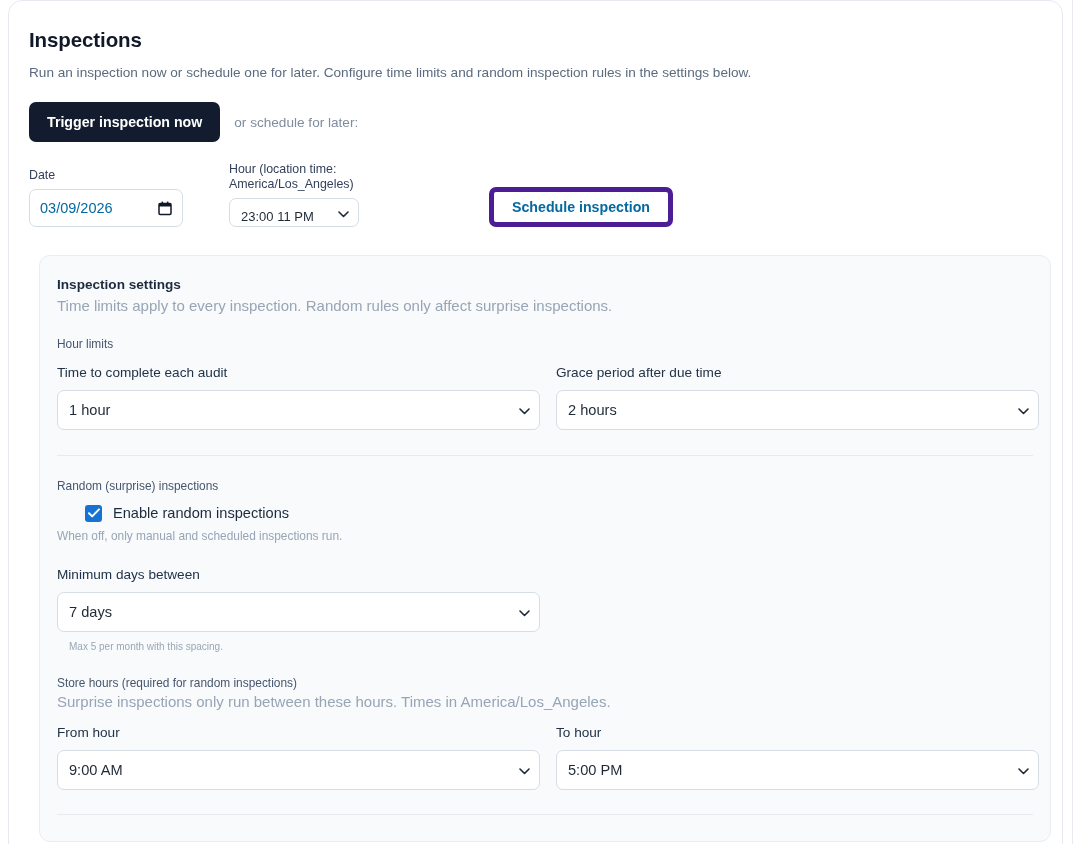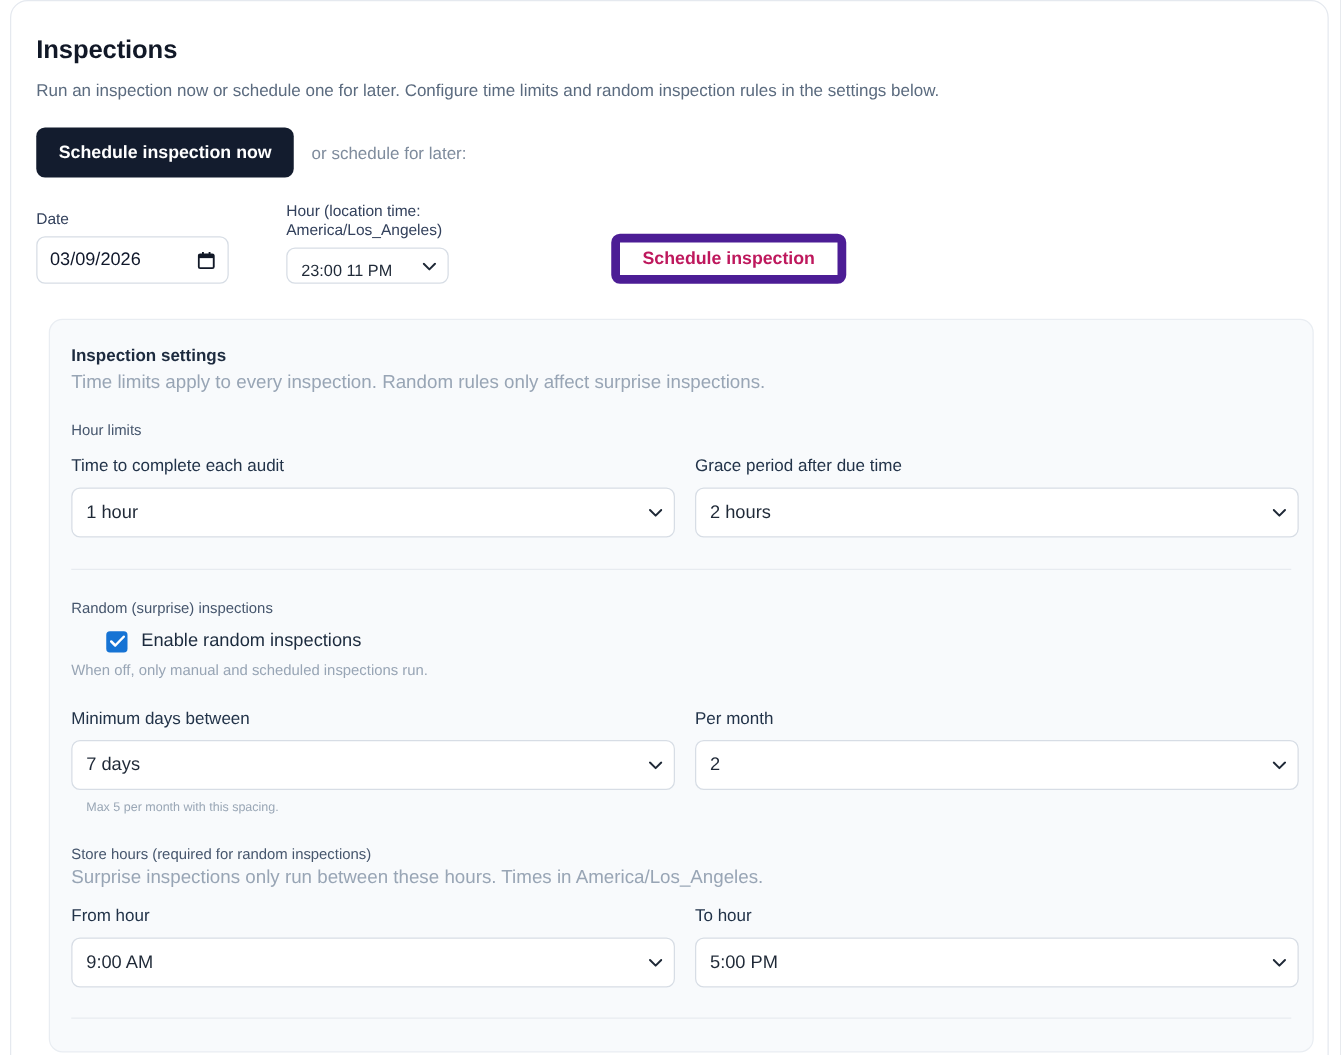--- a/index.html
+++ b/index.html
@@ -92,21 +92,21 @@
     width: 154px;
     height: 38px;
     border: 1px solid #d7dde5;
     border-radius: 7px;
     background: #fff;
     padding: 16px 10px;
     display: flex;
     align-items: center;
     justify-content: space-between;
     font-size: 14.5px;
-    color: #0f172a;
+    color: #0369a1;
     cursor: text;
   }
   .cal-ico { width: 14px; height: 15px; display:block; }
 
   .hour-wrap { width: 130px; margin-left: 32px; }
   select.sel, .sel-fake {
     appearance: none;
     -webkit-appearance: none;
     width: 100%;
     height: 29px;
@@ -124,23 +124,23 @@
   .sel-shell .chev {
     position: absolute;
     right: 10px; top: 50%;
     transform: translateY(-50%);
     pointer-events: none;
   }
   .btn-outline {
     margin-left: 116px;
     height: 40px;
     background: #fff;
-    border: 7px solid #4c1d95;
+    border: 5px solid #4c1d95;
     border-radius: 7px;
-    color: #be185d;
+    color: #0369a1;
     font-size: 14.2px;
     font-weight: bold;
     font-family: "Liberation Sans", sans-serif;
     padding: 0 18px;
     cursor: pointer;
   }
 
   .settings-panel {
     margin-top: 28px;
     margin-left: 10px;
@@ -238,21 +238,21 @@
 <div class="page">
   <div class="page-edge"></div>
 
   <div class="card">
     <div class="card-inner">
 
       <h1 class="title">Inspections</h1>
       <p class="subtitle">Run an inspection now or schedule one for later. Configure time limits and random inspection rules in the settings below.</p>
 
       <div class="trigger-row">
-        <button class="btn-dark">Schedule inspection now</button>
+        <button class="btn-dark">Trigger inspection now</button>
         <span class="muted-inline">or schedule for later:</span>
       </div>
 
       <div class="sched-row">
 
         <div class="date-wrap">
           <label class="field-label">Date</label>
           <div class="date-input">
             <span>03/09/2026</span>
             <span>
@@ -343,33 +343,20 @@
               </select>
               <span class="chev">
                 <svg width="11" height="7" viewBox="0 0 11 7" fill="none" xmlns="http://www.w3.org/2000/svg">
                   <path d="M1 1l4.5 4.5L10 1" stroke="#1f2937" stroke-width="1.6" stroke-linecap="round" stroke-linejoin="round"></path>
                 </svg>
               </span>
             </div>
             <p class="hint-below">Max 5 per month with this spacing.</p>
           </div>
 
-          <div>
-            <label class="fld-title">Per month</label>
-            <div class="sel-shell">
-              <select class="sel">
-                <option>2</option>
-              </select>
-              <span class="chev">
-                <svg width="11" height="7" viewBox="0 0 11 7" fill="none" xmlns="http://www.w3.org/2000/svg">
-                  <path d="M1 1l4.5 4.5L10 1" stroke="#1f2937" stroke-width="1.6" stroke-linecap="round" stroke-linejoin="round"></path>
-                </svg>
-              </span>
-            </div>
-          </div>
         </div>
 
         <p class="store-head">Store hours (required for random inspections)</p>
         <p class="panel-sub" style="margin-top:3px;">Surprise inspections only run between these hours. Times in America/Los_Angeles.</p>
 
         <div class="grid2" style="margin-top:14px;">
           <div>
             <label class="fld-title">From hour</label>
             <div class="sel-shell">
               <select class="sel">

